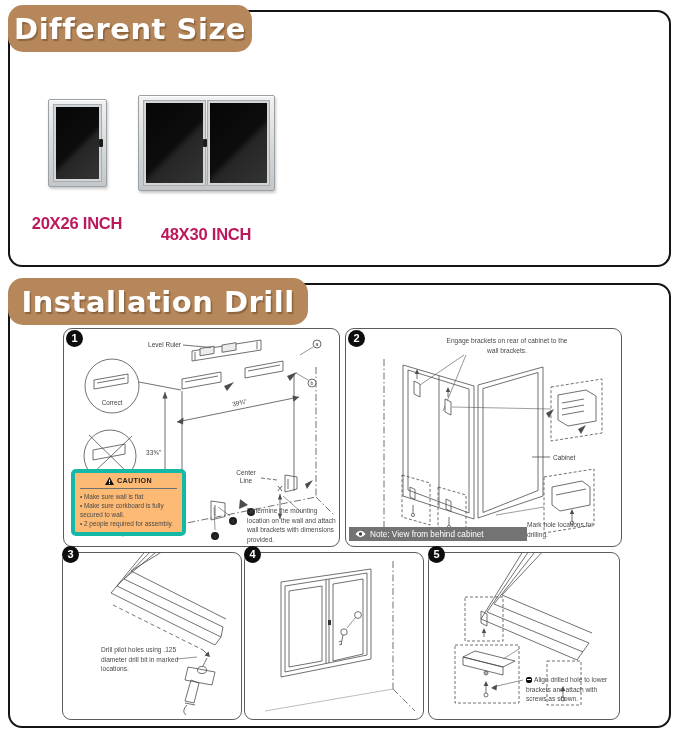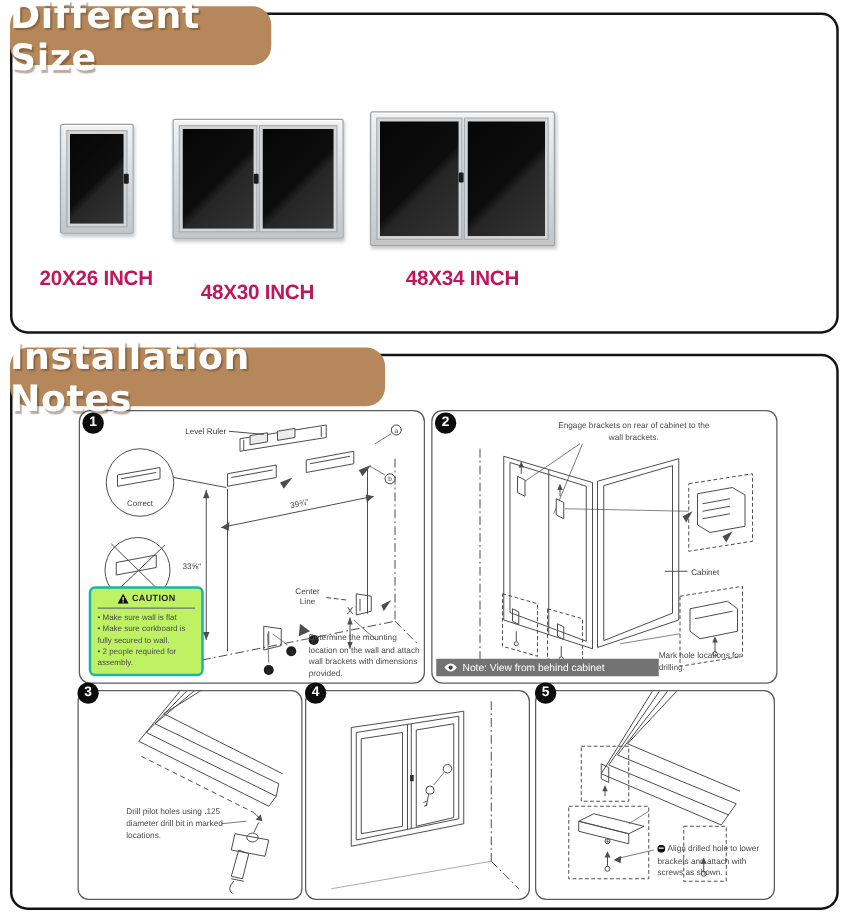--- a/index.html
+++ b/index.html
@@ -7,21 +7,21 @@
           font-family:"Liberation Sans", sans-serif; }
 
   
   .box { position:absolute; border:2px solid #141414; border-radius:14px; background:#fff; }
   .size-box { left:8px; top:10px; width:659px; height:253px; }
   .install-box { left:8px; top:283px; width:659px; height:441px; }
   .badge { position:absolute; z-index:6; background:#b5875a; color:#fff;
            font-family:"DejaVu Sans", sans-serif; font-weight:bold;
            border-radius:15px; display:flex; align-items:center; justify-content:center;
            text-shadow:1.5px 2px 1px rgba(80,50,25,.4); letter-spacing:.5px; }
-  .badge-size { left:8px; top:5px; width:209px; height:47px; font-size:29px; }
+  .badge-size { left:8px; top:5px; width:244px; height:47px; font-size:29px; }
   .badge-install { left:8px; top:278px; width:300px; height:47px; font-size:29px; }
 
   
   .board-col { position:absolute; top:74px; display:flex; flex-direction:column; align-items:center; }
   .board-wrap { height:114px; display:flex; align-items:center; justify-content:center; }
   .board { border:1px solid #9aa0a4; border-radius:2px; padding:5px; display:flex; gap:3px;
            background:linear-gradient(180deg,#f1f2f3 0%,#d6d9da 55%,#c3c7c9 100%);
            box-shadow:inset 0 1px 0 #ffffff, 1px 2px 3px rgba(0,0,0,.22); box-sizing:border-box; }
   .door { flex:1; position:relative; border:2px solid #d3d6d8; outline:1px solid #a9adb0;
           background:linear-gradient(315deg,#343434 0%,#262626 40%,#0d0d0d 48%,#060606 100%); }
@@ -48,22 +48,22 @@
   .determine-note { left:183px; top:177px; width:92px; }
   .engage-note { left:98px; top:7px; width:126px; text-align:center; }
   .mark-note { left:181px; top:191px; width:85px; }
   .drill-note { left:38px; top:92px; width:78px; }
   .align-note { left:97px; top:122px; width:82px; }
   .screw-glyph { display:inline-block; width:6px; height:6px; background:#111; border-radius:50%;
                  margin-right:2px; vertical-align:-1px;
                  box-shadow:inset 0 0 0 1px #111; position:relative; }
   .screw-glyph::after { content:""; position:absolute; left:1px; top:2.4px; width:4px; height:1px; background:#fff; }
 
-  .caution { position:absolute; left:7px; top:140px; width:92px; border:2px solid #14b8a6;
-             border-radius:5px; padding:3px 5px 4px; background:#bef264; box-sizing:border-box; }
+  .caution { position:absolute; left:7px; top:140px; width:115px; border:4px solid #14b8a6;
+             border-radius:5px; padding:3px 5px 4px; background:#fdba74; box-sizing:border-box; }
   .caution-head { display:flex; align-items:center; justify-content:center; gap:3px;
                   font-weight:bold; font-size:7.2px; color:#1d1d1d; letter-spacing:.3px;
                   padding-bottom:3px; border-bottom:1px solid #6f6f6f; margin-bottom:3px; }
   .caution-item { font-size:6.4px; color:#4a4a4a; line-height:1.42; }
   .caution-item::before { content:"• "; }
 
   .note-bar { position:absolute; left:3px; bottom:5px; width:178px; height:14px; background:#737373;
               color:#fff; display:flex; align-items:center; gap:4px; padding:0 6px;
               font-size:8.2px; box-sizing:border-box; }
 </style>
@@ -90,31 +90,20 @@
         <div class="board" style="width:137px;height:96px;">
           <div class="door">
               <span class="lock"></span>
             </div>
           <div class="door"></div>
         </div>
       </div>
       <div class="board-label">48X30 INCH</div>
     </div>
 
-    <div class="board-col" style="left:280px;width:160px;">
-      <div class="board-wrap">
-        <div class="board" style="width:148px;height:108px;">
-          <div class="door">
-              <span class="lock"></span>
-            </div>
-          <div class="door"></div>
-        </div>
-      </div>
-      <div class="board-label">48X34 INCH</div>
-    </div>
 
   </section>
 
   <div class="badge badge-size">
     <span>Different Size</span>
   </div>
 
   <section class="box install-box">
 
     <div class="panel p1">
@@ -383,16 +372,16 @@
 
           <line x1="94" y1="127" x2="64" y2="134" stroke-width="0.6"></line>
           <polygon points="62,135 68,131.5 67.5,137.5" fill="#4d4d4d" stroke="none"></polygon>
         </g>
       </svg>
       <div class="dnote align-note"><span class="screw-glyph"></span><span>Align drilled hole to lower brackets and attach with screws as shown.</span></div>
     </div>
   </section>
 
   <div class="badge badge-install">
-    <span>Installation Notes</span>
+    <span>Installation Drill</span>
   </div>
 
 </div>
 
 </body></html>

